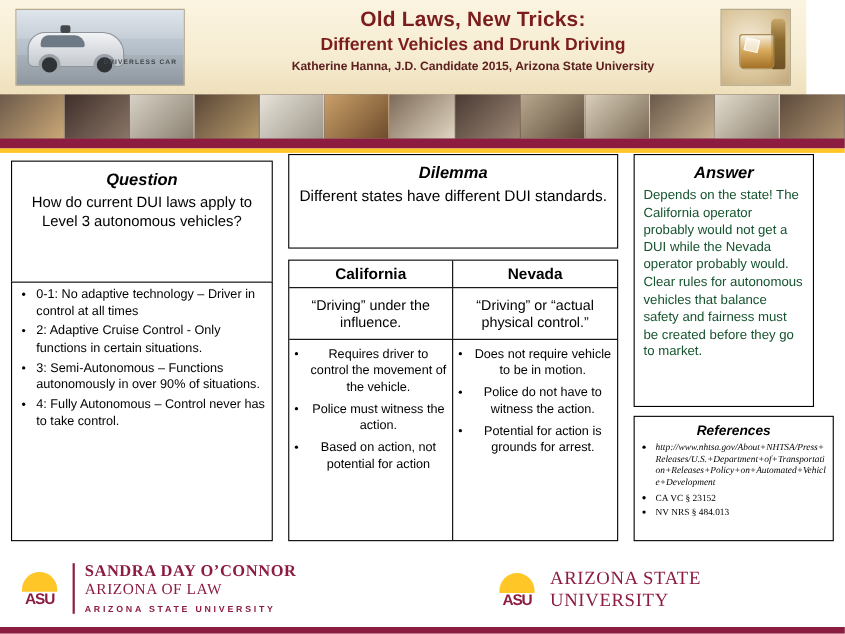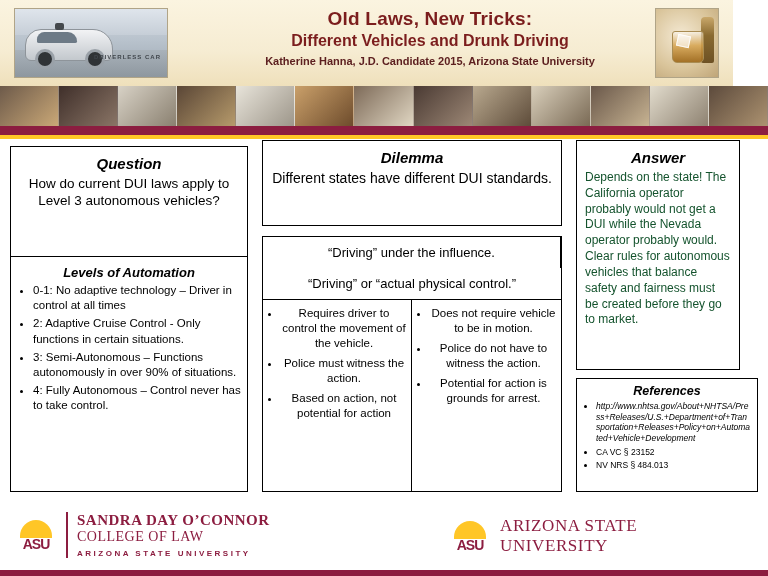--- a/index.html
+++ b/index.html
@@ -228,21 +228,21 @@
     left: 262px; top: 236px;
     width: 300px; height: 256px;
     border: 1px solid #000;
     box-sizing: border-box;
     background: #fff;
     display: flex;
     flex-direction: column;
   }
   .tbl-row { display: flex; flex: 0 0 auto; }
   .tbl-row.head { border-bottom: 1px solid #000; }
-  .tbl-row.mid { border-bottom: 1px solid #000; flex-direction: column; }
+  .tbl-row.mid { border-bottom: 1px solid #000; }
   .tbl-cell {
     flex: 1 1 50%;
     box-sizing: border-box;
     padding: 5px 6px;
     text-align: center;
     font-size: 12.5px;
   }
   .tbl-cell.left { border-right: 1px solid #000; }
   .tbl-row.head .tbl-cell {
     font-weight: bold;
@@ -282,20 +282,21 @@
     padding: 3px 6px;
   }
   #references-panel .panel-heading { font-size: 12.5px; margin: 2px 0 3px 0; }
   ul.refs {
     margin: 0;
     padding-left: 13px;
     font-size: 8.5px;
     line-height: 1.25;
     text-align: left;
     font-style: italic;
+    font-family: Liberation Serif, serif;
   }
   ul.refs li { margin-bottom: 3px; word-break: break-all; }
   ul.refs li.plain { font-style: normal; word-break: normal; }
 
   
   .footer {
     position: absolute;
     left: 0; top: 500px;
     width: 768px; height: 76px;
     background: #fff;
@@ -425,35 +426,38 @@
   </div>
   <div class="maroon-band"></div>
   <div class="gold-band"></div>
 
   <div class="panel" id="question-panel">
     <div class="panel-heading">Question</div>
     <div class="panel-body">How do current DUI laws apply to Level 3 autonomous vehicles?</div>
   </div>
 
   <div class="panel" id="levels-panel">
-    <div class="panel-heading">Levels of Automation</div>
     <ul class="bullets">
       <li>0-1: No adaptive technology – Driver in control at all times</li>
       <li>2: Adaptive Cruise Control - Only functions in certain situations.</li>
       <li>3: Semi-Autonomous – Functions autonomously in over 90% of situations.</li>
       <li>4: Fully Autonomous – Control never has to take control.</li>
     </ul>
   </div>
 
   <div class="panel" id="dilemma-panel">
     <div class="panel-heading">Dilemma</div>
     <div class="panel-body">Different states have different DUI standards.</div>
   </div>
 
   <div id="comparison-table">
+    <div class="tbl-row head">
+      <div class="tbl-cell left">California</div>
+      <div class="tbl-cell">Nevada</div>
+    </div>
     <div class="tbl-row mid">
       <div class="tbl-cell left">“Driving” under the influence.</div>
       <div class="tbl-cell">“Driving” or “actual physical control.”</div>
     </div>
     <div class="tbl-row body">
       <div class="tbl-cell left">
         <ul class="cellbullets">
           <li>Requires driver to control the movement of the vehicle.</li>
           <li>Police must witness the action.</li>
           <li>Based on action, not potential for action</li>
@@ -484,21 +488,21 @@
   </div>
 
   <div class="footer">
     <div class="footer-left">
       <div class="asu-mark">
         <div class="sun"></div>
         <div class="letters">ASU</div>
       </div>
       <div class="law-text">
         <div class="law-l1">SANDRA DAY O’CONNOR</div>
-        <div class="law-l2">COLLEGE OF LAW</div>
+        <div class="law-l2">ARIZONA OF LAW</div>
         <div class="law-l3">ARIZONA STATE UNIVERSITY</div>
       </div>
     </div>
 
     <div class="footer-right">
       <div class="asu-mark">
         <div class="sun"></div>
         <div class="letters">ASU</div>
       </div>
       <div>

